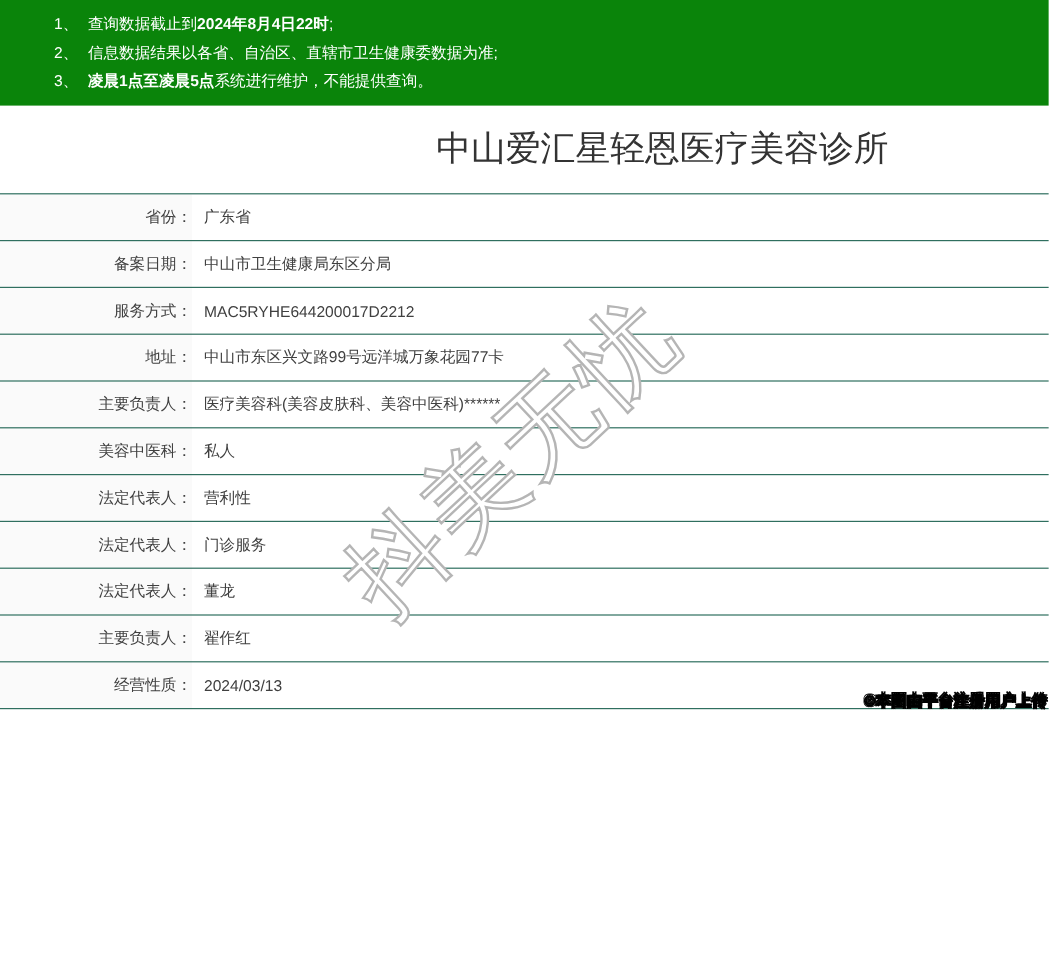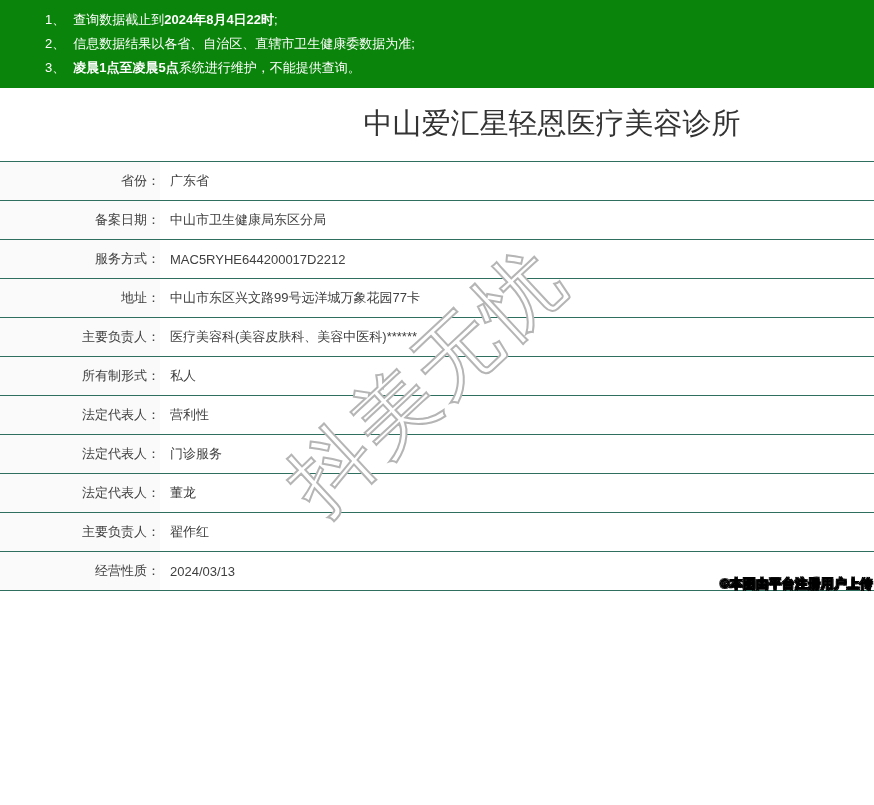--- a/index.html
+++ b/index.html
@@ -137,21 +137,21 @@
           </tr>
           <tr>
             <th>地址：</th>
             <td>中山市东区兴文路99号远洋城万象花园77卡</td>
           </tr>
           <tr>
             <th>主要负责人：</th>
             <td>医疗美容科(美容皮肤科、美容中医科)******</td>
           </tr>
           <tr>
-            <th>所有制形式：</th>
+            <th>美容中医科：</th>
             <td>私人</td>
           </tr>
           <tr>
             <th>法定代表人：</th>
             <td>营利性</td>
           </tr>
           <tr>
             <th>法定代表人：</th>
             <td>门诊服务</td>
           </tr>

